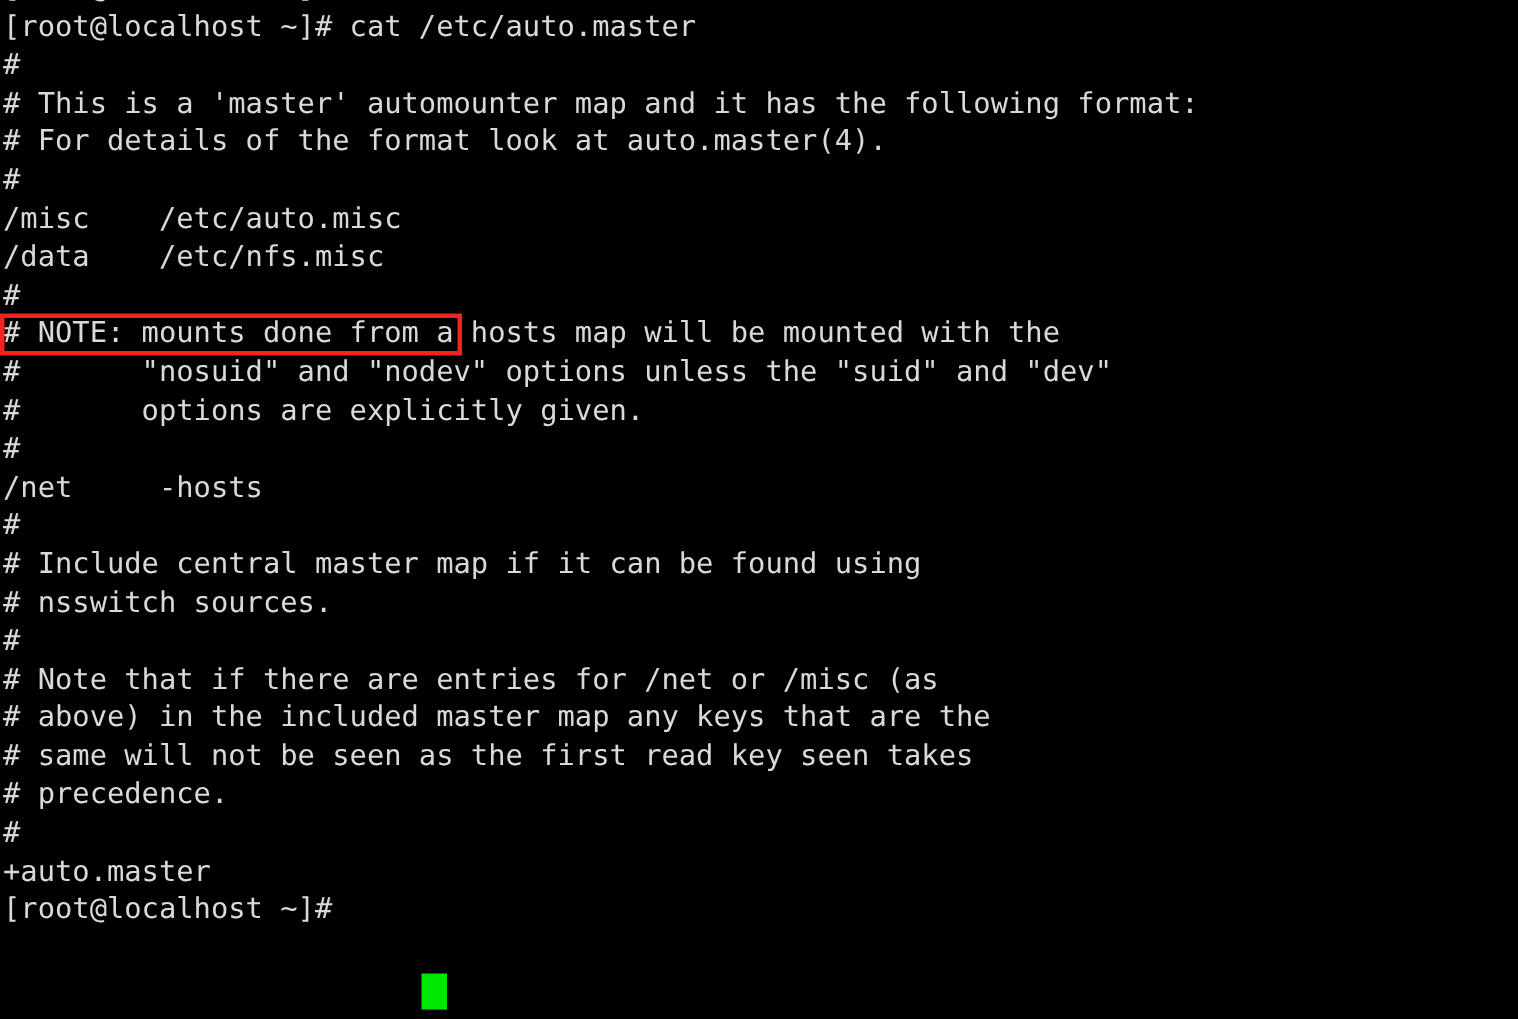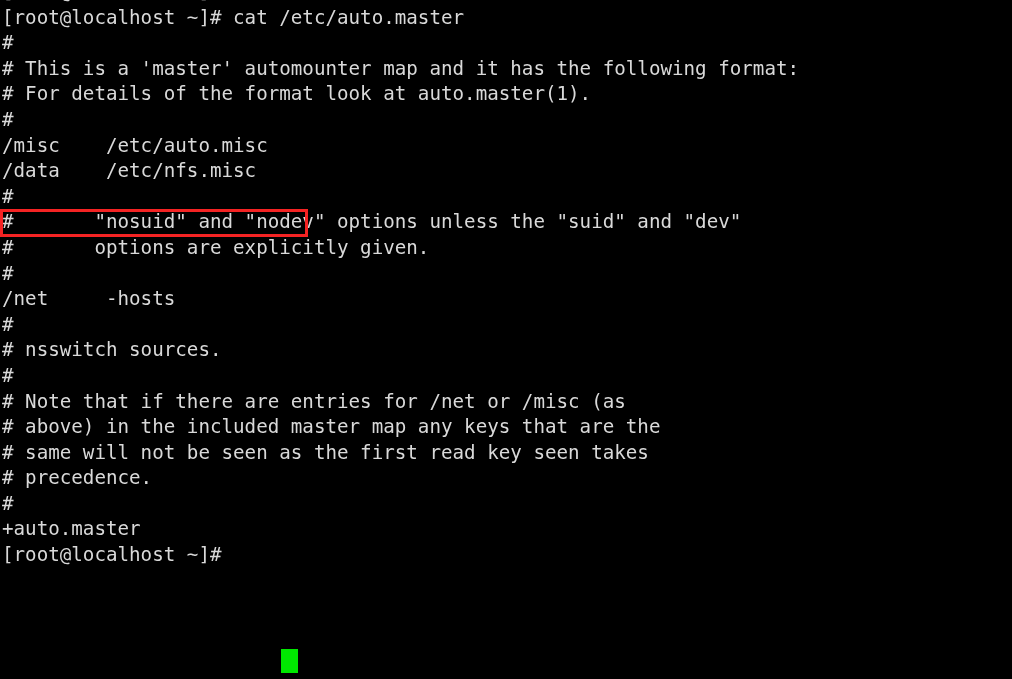--- a/index.html
+++ b/index.html
@@ -66,30 +66,32 @@
 </style>
 </head>
 <body>
 
 <div id="terminal" style="background: rgb(0, 0, 0); color: rgb(217, 217, 217);">
   <div id="screen">
     <div class="line">[root@localhost ~]# cat /etc/auto.master</div>
     <div class="line">[root@localhost ~]# cat /etc/auto.master</div>
     <div class="line">#</div>
     <div class="line"># This is a 'master' automounter map and it has the following format:</div>
-    <div class="line"># For details of the format look at auto.master(1).</div>
+    <div class="line"># For details of the format look at auto.master(4).</div>
     <div class="line">#</div>
     <div class="line">/misc    /etc/auto.misc</div>
     <div class="line">/data    /etc/nfs.misc</div>
     <div class="line">#</div>
+    <div class="line"># NOTE: mounts done from a hosts map will be mounted with the</div>
     <div class="line">#       "nosuid" and "nodev" options unless the "suid" and "dev"</div>
     <div class="line">#       options are explicitly given.</div>
     <div class="line">#</div>
     <div class="line">/net     -hosts</div>
     <div class="line">#</div>
+    <div class="line"># Include central master map if it can be found using</div>
     <div class="line"># nsswitch sources.</div>
     <div class="line">#</div>
     <div class="line"># Note that if there are entries for /net or /misc (as</div>
     <div class="line"># above) in the included master map any keys that are the</div>
     <div class="line"># same will not be seen as the first read key seen takes</div>
     <div class="line"># precedence.</div>
     <div class="line">#</div>
     <div class="line">+auto.master</div>
     <div class="line">[root@localhost ~]#</div>
   </div>

